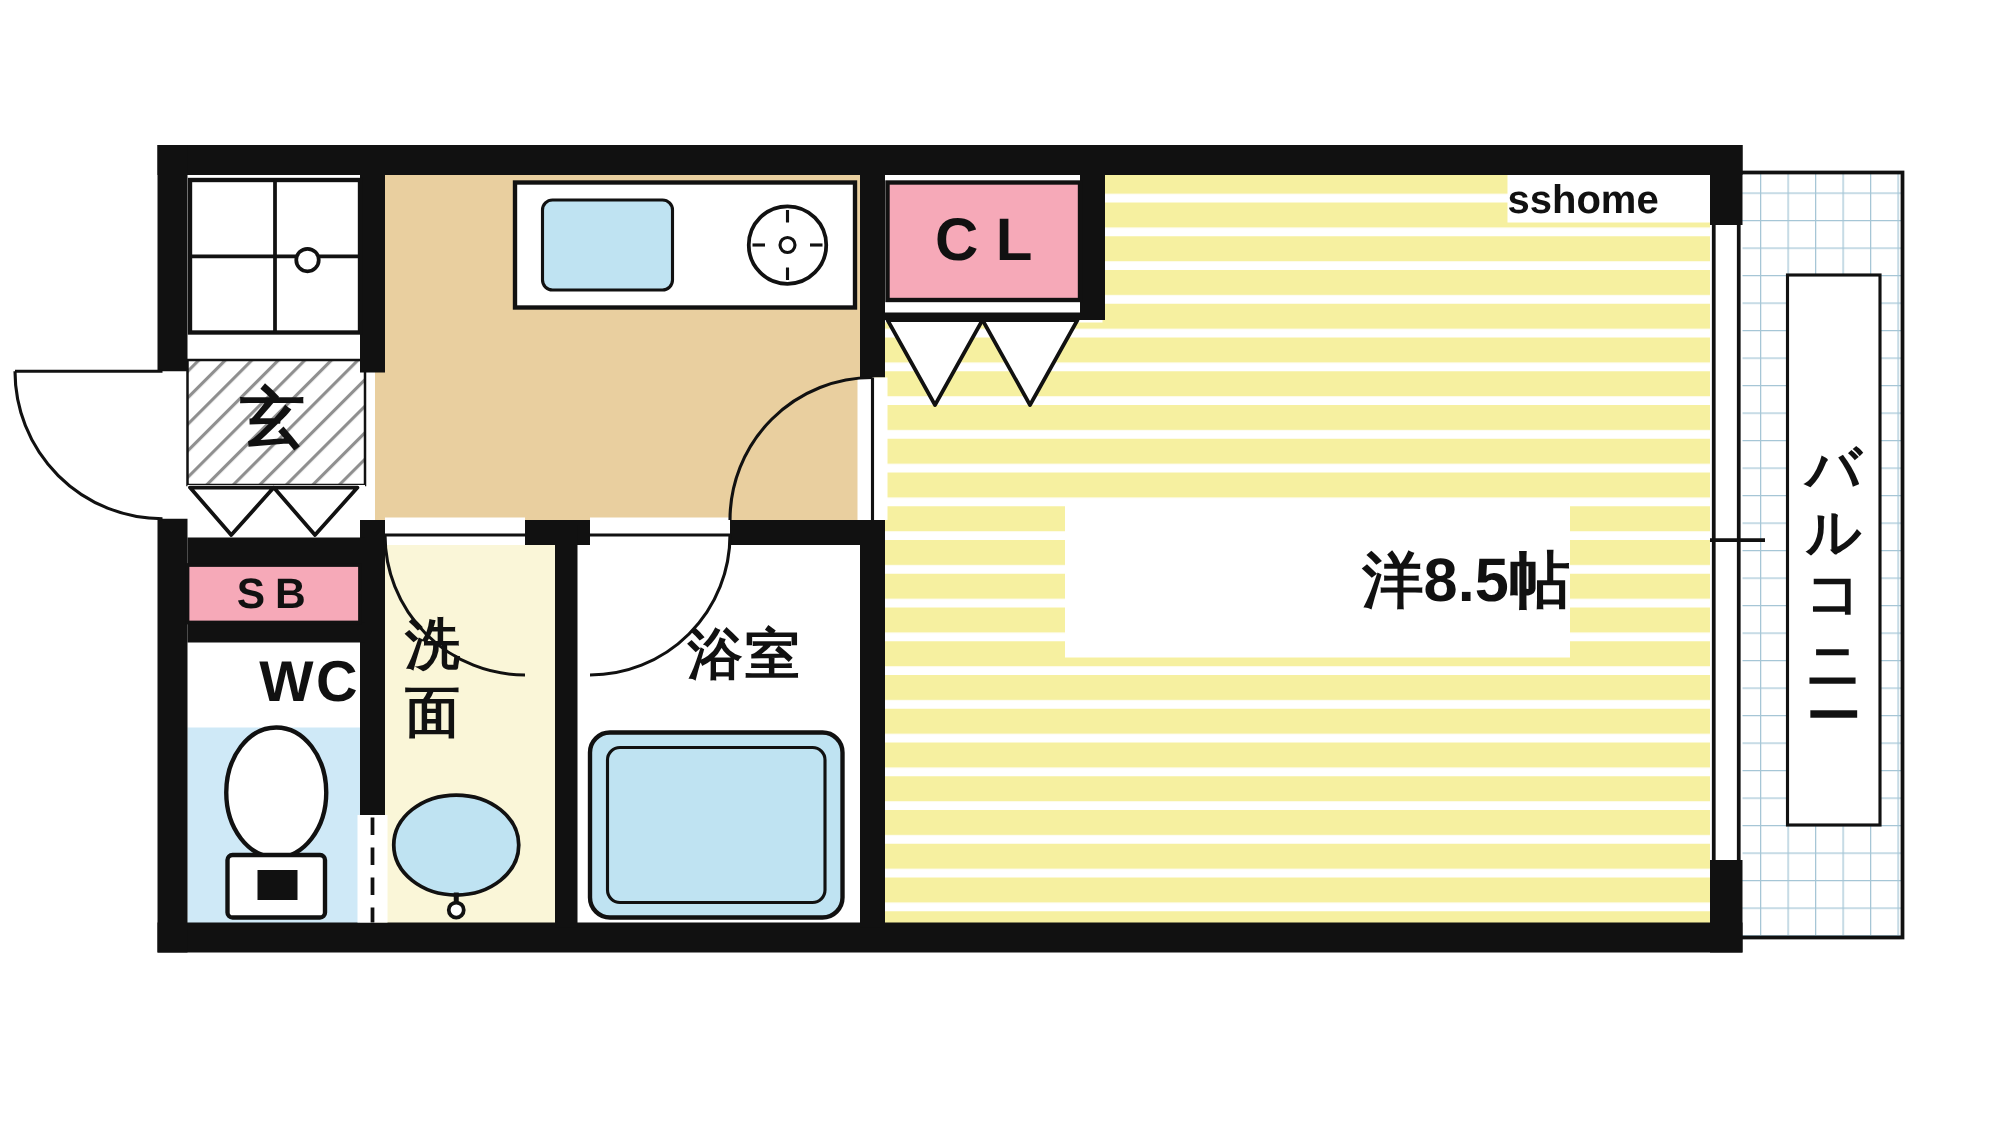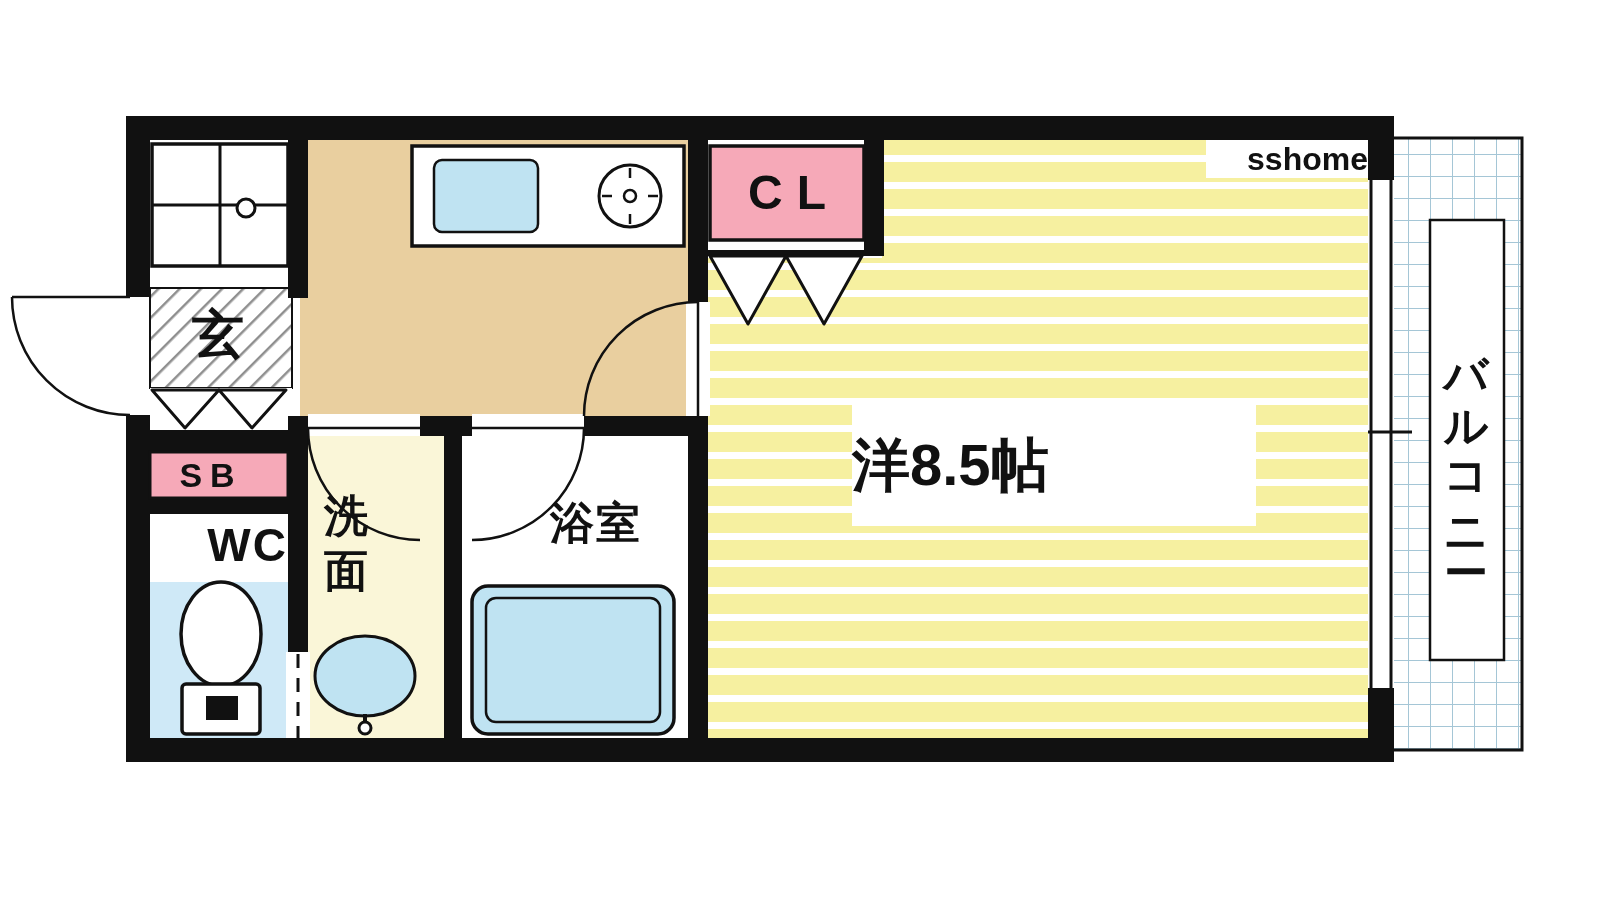--- a/index.html
+++ b/index.html
@@ -4,37 +4,37 @@
 <style>
   *{margin:0;padding:0;box-sizing:border-box}
   html,body{width:1600px;height:900px;background:#ffffff;overflow:hidden;
     font-family:"Liberation Sans",sans-serif}
   .canvas{position:relative;width:1600px;height:900px;background:#fff}
   svg{position:absolute;left:0;top:0}
   .lbl{position:absolute;color:#111;font-weight:bold;white-space:nowrap;
     font-family:"Liberation Sans",sans-serif}
   .lbl.wrap{white-space:normal}
   .lbl-entrance{left:192px;top:300px;font-size:52px}
-  .lbl-sb{left:138px;top:452px;width:138px;height:46px;line-height:46px;
+  .lbl-sb{left:148px;top:452px;width:138px;height:46px;line-height:46px;
     text-align:center;font-size:34px;letter-spacing:8px;text-indent:8px}
   .lbl-wc{left:150px;top:512px;width:138px;height:66px;line-height:66px;
     text-align:right;font-size:46px;letter-spacing:2px}
   .lbl-washroom{left:318px;top:488px;width:56px;text-align:center;
     font-size:44px;line-height:1.25}
   .lbl-bathroom{left:506px;top:494px;width:180px;text-align:center;
     font-size:44px;letter-spacing:2px}
   .lbl-cl{left:710px;top:146px;width:154px;height:94px;line-height:94px;
     text-align:center;font-size:48px;letter-spacing:14px;text-indent:14px}
   .lbl-main{left:852px;top:404px;width:404px;height:122px;line-height:122px;
-    text-align:left;font-size:58px}
+    text-align:right;font-size:49px}
   .lbl-balcony{left:1430px;top:220px;width:74px;height:440px;
     writing-mode:vertical-rl;text-orientation:mixed;font-size:44px;
     letter-spacing:6px;display:flex;align-items:center;justify-content:center}
   .lbl-watermark{left:1206px;top:140px;width:162px;height:38px;line-height:38px;
-    text-align:right;font-size:32px}
+    text-align:left;font-size:32px}
 </style>
 </head>
 <body>
 
 <div class="canvas">
 
 <svg width="1600" height="900" viewBox="0 0 1600 900">
   <defs>
     <pattern id="stripes" width="12" height="27" patternUnits="userSpaceOnUse">
       <rect width="12" height="27" style="fill:var(--room-yellow)"></rect>

